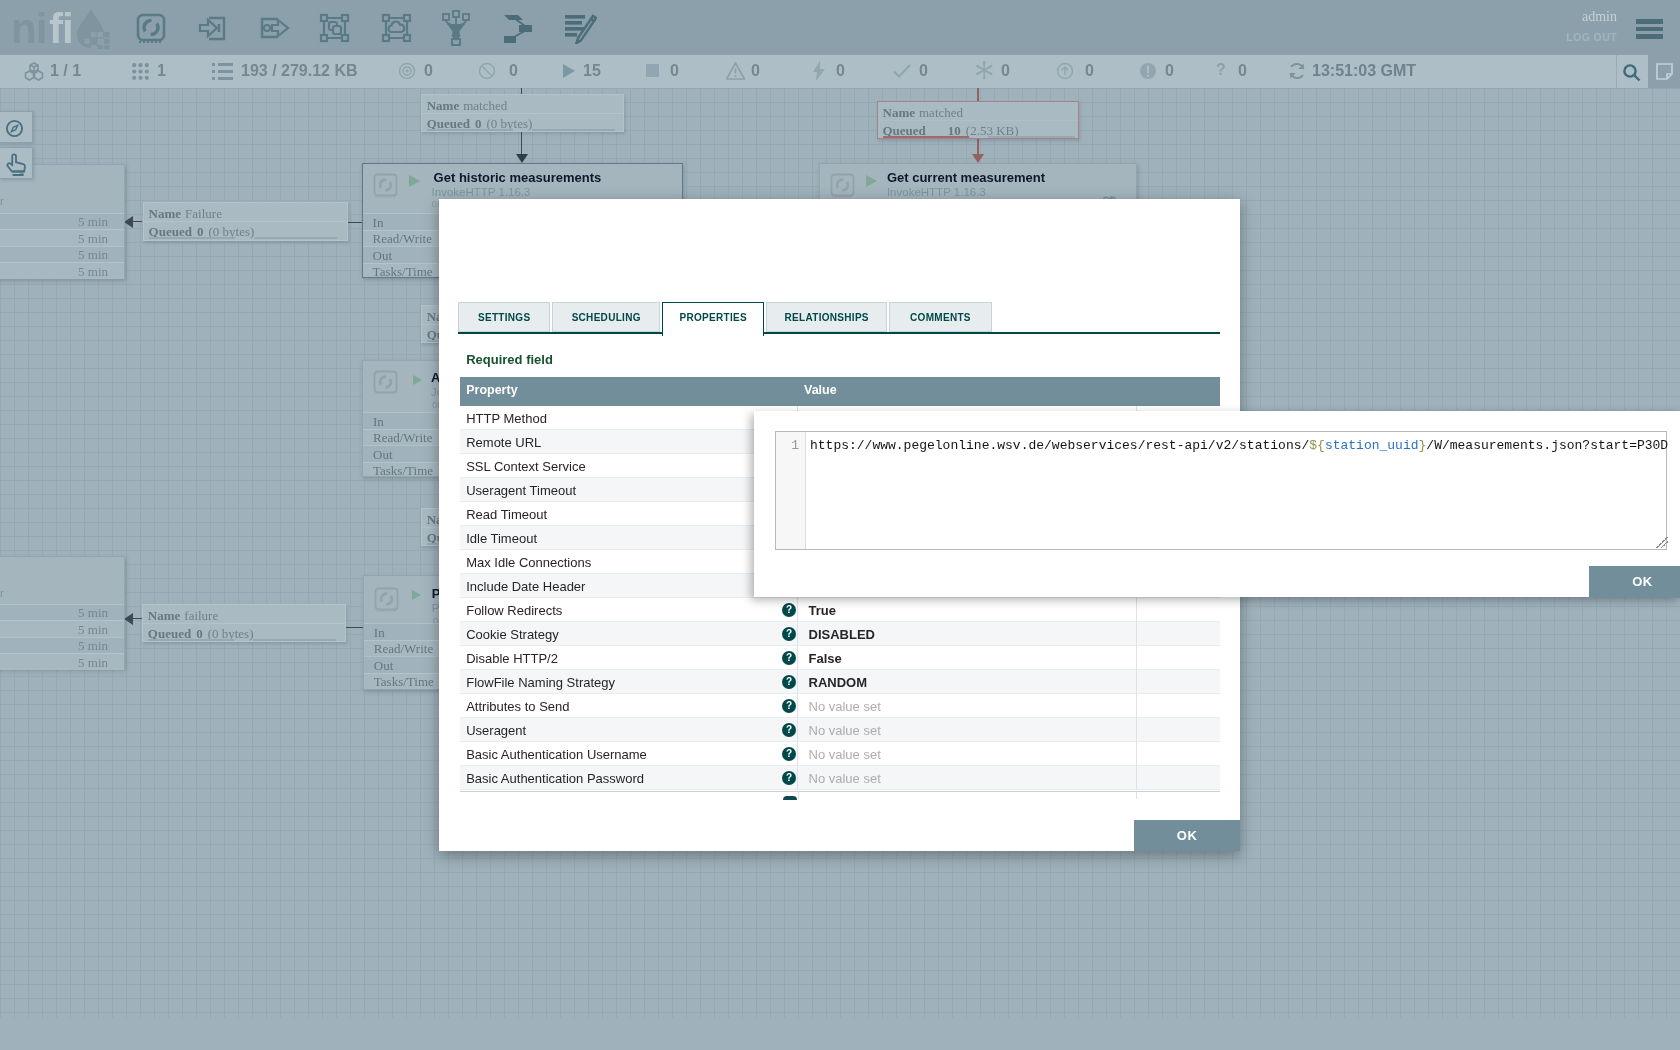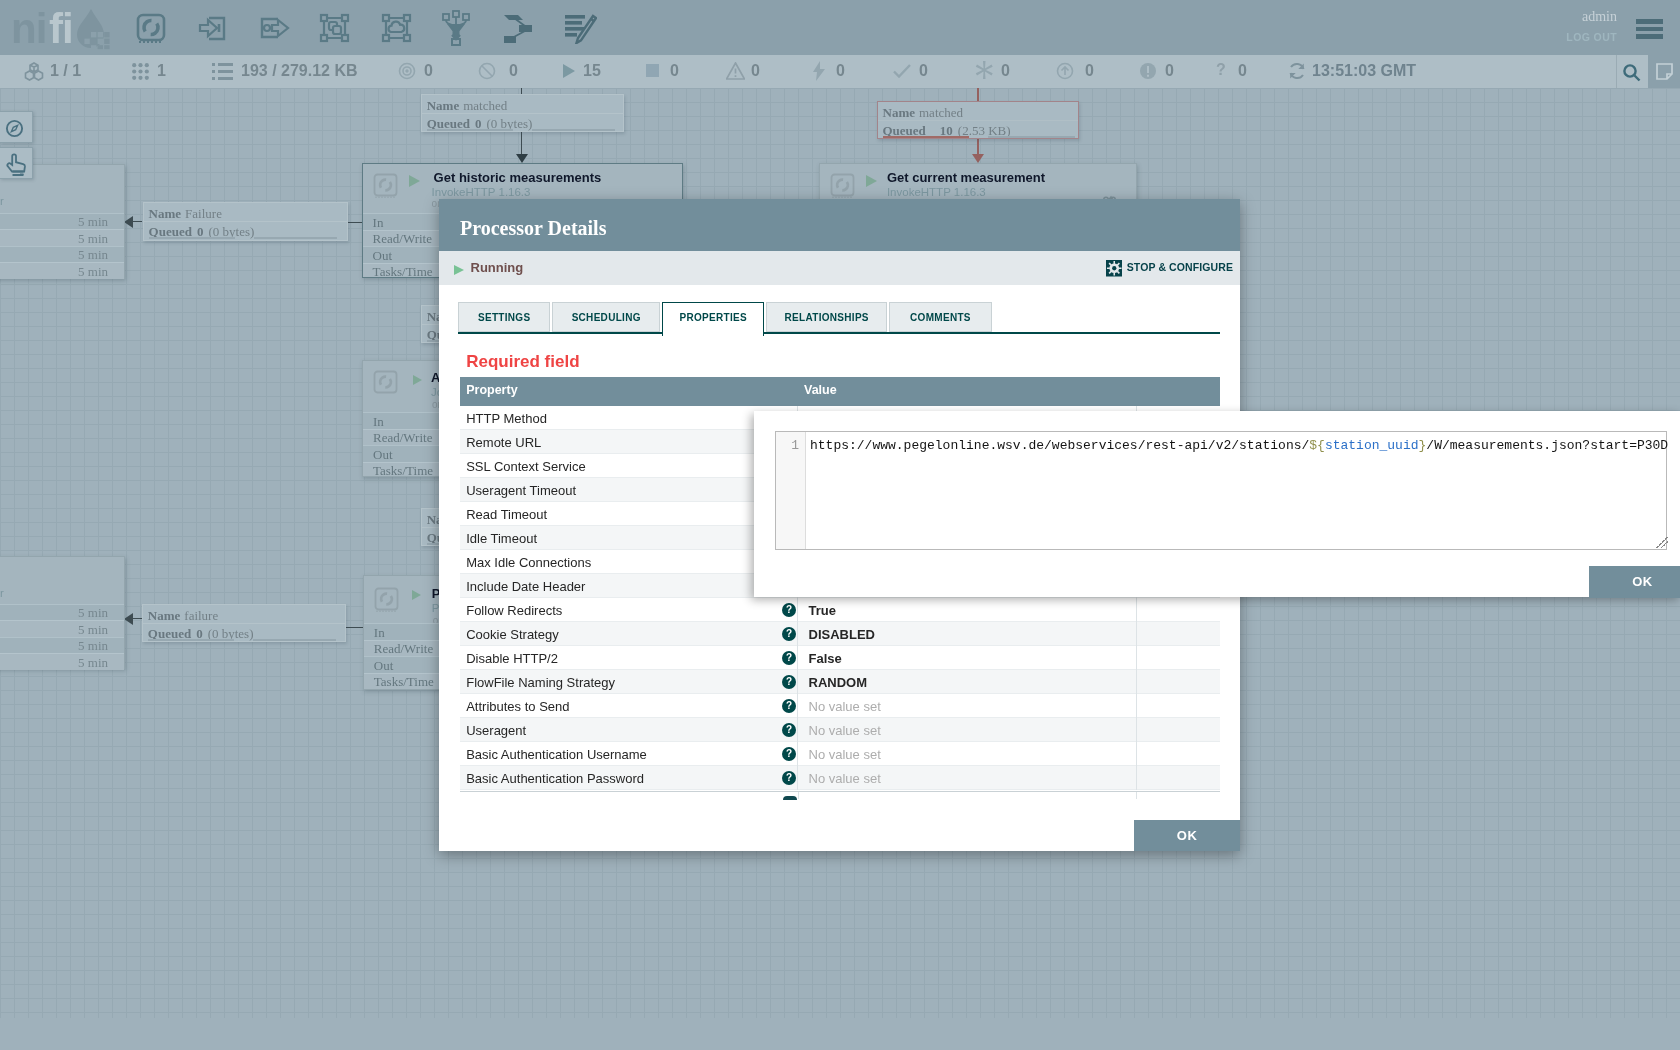--- a/index.html
+++ b/index.html
@@ -42,21 +42,21 @@
   #mhead .t { position:absolute; left:21px; top:17.5px; font-family:"Liberation Serif", serif; font-weight:bold; font-size:20px; color:#fff; }
   #mstatus { position:absolute; left:0; top:52px; width:100%; height:34px; background:#E3E8EB; }
   .tri { width:0; height:0; border-style:solid; }
   #mstatus .run { position:absolute; left:31.5px; top:9px; font-size:13px; font-weight:bold; color:#6F4F4D; }
   #stopcfg { position:absolute; right:7px; top:10px; font-size:10.5px; font-weight:bold; color:#07424A; letter-spacing:.1px; }
   .tabs { position:absolute; left:19.2px; top:103px; height:30px; }
   .tab { position:relative; float:left; height:30px; background:#E7ECEE; border:1px solid #C9D2D5; margin-right:2px;
          font-size:10px; font-weight:bold; color:#004849; text-align:center; line-height:29px; letter-spacing:.3px; }
   .tab.active { background:#fff; border:1.5px solid #004849; border-bottom:none; z-index:3; height:34px; }
   #tabline { position:absolute; left:19.2px; top:133px; width:762px; height:1.8px; background:#004849; }
-  #reqf { position:absolute; left:27.2px; top:152.5px; font-size:17px; font-weight:bold; color:#ef4444; }
+  #reqf { position:absolute; left:27.2px; top:152.5px; font-size:13px; font-weight:bold; color:#14532d; }
   #ptable { position:absolute; left:21px; top:178px; width:760px; }
   #pthead { position:absolute; left:0; top:0; width:760px; height:29px; background:#728E9B; color:#fff; font-size:12.5px; font-weight:bold; }
   .trow { position:absolute; left:0; width:760px; height:24px; border-bottom:1px solid #E9EDEF; }
   .trow.alt { background:#F4F6F7; }
   .pname { position:absolute; left:6.2px; top:4.5px; font-size:13px; color:#262626; }
   .pname.b { font-weight:normal; }
   .qm { position:absolute; left:322px; top:5px; width:14px; height:14px; border-radius:50%; background:#004849; color:#fff;
         font-size:10px; font-weight:bold; text-align:center; line-height:14px; }
   .vdiv { position:absolute; top:0; width:1px; height:24px; background:#DDE3E6; }
   .pval { position:absolute; left:348.5px; top:4.5px; font-size:13px; font-weight:bold; color:#262626; }
@@ -230,21 +230,21 @@
   <div class="abs clabel" style="left:420.7px;top:94.2px;width:203.5px;height:38px;">
     <div class="r1" style="top:3px;"><span class="k" style="margin-left:5px;">Name</span><span class="v" style="margin-left:4px;">matched</span></div>
     <div style="position:absolute;left:0;right:0;top:18.3px;height:1px;background:#B4C3CA;"></div>
     <div class="r2" style="top:21px;"><span class="k" style="margin-left:5px;">Queued</span><span class="k" style="margin-left:5px;">0</span><span class="v" style="margin-left:5px;">(0 bytes)</span></div>
     <div class="bar" style="left:5px;top:34.3px;width:86px;"></div>
     <div class="bar" style="left:110px;top:34.3px;width:83px;"></div>
   </div>
   <div class="abs clabel" style="left:876.5px;top:101px;width:202.5px;height:38px;border-color:#A2848A;">
     <div class="r1" style="top:3px;"><span class="k" style="margin-left:5px;">Name</span><span class="v" style="margin-left:4px;">matched</span></div>
     <div style="position:absolute;left:0;right:0;top:18.3px;height:1px;background:#B0BFC6;"></div>
-    <div class="r2" style="top:21px;"><span class="k" style="margin-left:5px;">Queued</span><span class="k" style="margin-left:14px;">10</span><span class="v" style="margin-left:5px;">(2.53 KB)</span></div>
+    <div class="r2" style="top:21px;"><span class="k" style="margin-left:5px;">Queued</span><span class="k" style="margin-left:22px;">10</span><span class="v" style="margin-left:5px;">(2.53 KB)</span></div>
     <div class="bar" style="left:5px;top:33.5px;width:86px;background:#A06B67;height:2.5px;"></div>
     <div class="bar" style="left:110px;top:34.3px;width:87px;"></div>
   </div>
   <div class="abs clabel" style="left:141.8px;top:604px;width:203.8px;height:38px;">
     <div class="r1" style="top:3px;"><span class="k" style="margin-left:5px;">Name</span><span class="v" style="margin-left:4px;">failure</span></div>
     <div style="position:absolute;left:0;right:0;top:18.3px;height:1px;background:#B4C3CA;"></div>
     <div class="r2" style="top:21px;"><span class="k" style="margin-left:5px;">Queued</span><span class="k" style="margin-left:5px;">0</span><span class="v" style="margin-left:5px;">(0 bytes)</span></div>
     <div class="bar" style="left:5px;top:34.3px;width:86px;"></div>
     <div class="bar" style="left:110px;top:34.3px;width:83px;"></div>
   </div>
@@ -255,40 +255,20 @@
     <div class="bar" style="left:5px;top:34.3px;width:86px;"></div>
   </div>
   <div class="abs clabel" style="left:420.7px;top:507.9px;width:203.5px;height:38px;">
     <div class="r1" style="top:3px;"><span class="k" style="margin-left:5px;">Name</span><span class="v" style="margin-left:4px;">matched</span></div>
     <div style="position:absolute;left:0;right:0;top:18.3px;height:1px;background:#B4C3CA;"></div>
     <div class="r2" style="top:21px;"><span class="k" style="margin-left:5px;">Queued</span><span class="k" style="margin-left:5px;">0</span><span class="v" style="margin-left:5px;">(0 bytes)</span></div>
     <div class="bar" style="left:5px;top:34.3px;width:86px;"></div>
   </div>
 
   <div id="modal" class="abs">
-    <div id="mhead">
-        <div class="t">Processor Details</div>
-      </div>
-    <div id="mstatus">
-      <div class="tri abs" style="left:15px;top:13.5px;border-width:5.5px 0 5.5px 10px;border-color:transparent transparent transparent #79C295;"></div>
-      <div class="run">Running</div>
-      <svg class="abs" style="right:118px;top:9px;" width="16.5" height="16.5" viewBox="0 0 17 17">
-        <rect x="0" y="0" width="17" height="17" fill="#07424A"></rect>
-        <g fill="#E3E8EB">
-          <circle cx="8.5" cy="8.5" r="5"></circle>
-        </g>
-        <g fill="#07424A">
-          <circle cx="8.5" cy="8.5" r="2.2"></circle>
-        </g>
-        <g stroke="#E3E8EB" stroke-width="1.6">
-          <path d="M8.5 1 v3 M8.5 13 v3 M1 8.5 h3 M13 8.5 h3 M3.2 3.2 l2.1 2.1 M11.7 11.7 l2.1 2.1 M13.8 3.2 l-2.1 2.1 M5.3 11.7 l-2.1 2.1"></path>
-        </g>
-      </svg>
-      <div id="stopcfg">STOP &amp; CONFIGURE</div>
-    </div>
     <div class="tabs">
       <div class="tab" style="width:92px;">SETTINGS</div>
       <div class="tab" style="width:108px;">SCHEDULING</div>
       <div class="tab active" style="width:102px;">PROPERTIES</div>
       <div class="tab" style="width:121px;">RELATIONSHIPS</div>
       <div class="tab" style="width:102.5px;">COMMENTS</div>
     </div>
     <div id="tabline"></div>
     <div id="reqf">Required field</div>
     <div id="ptable">

